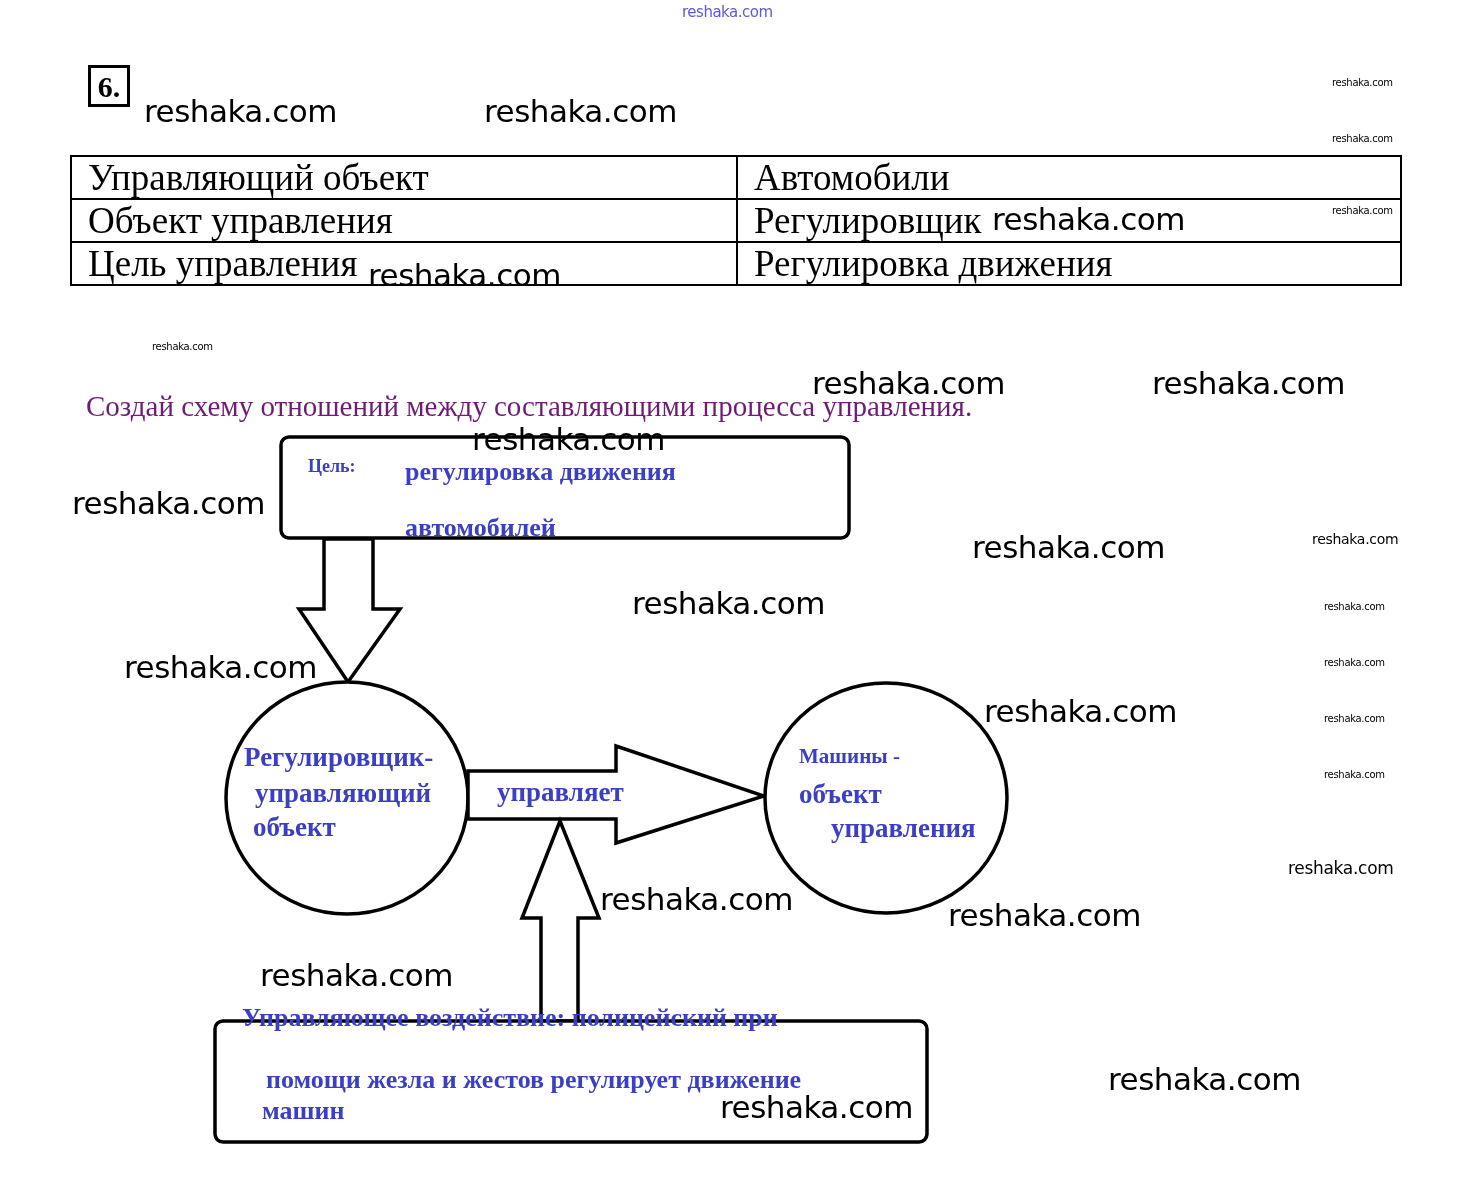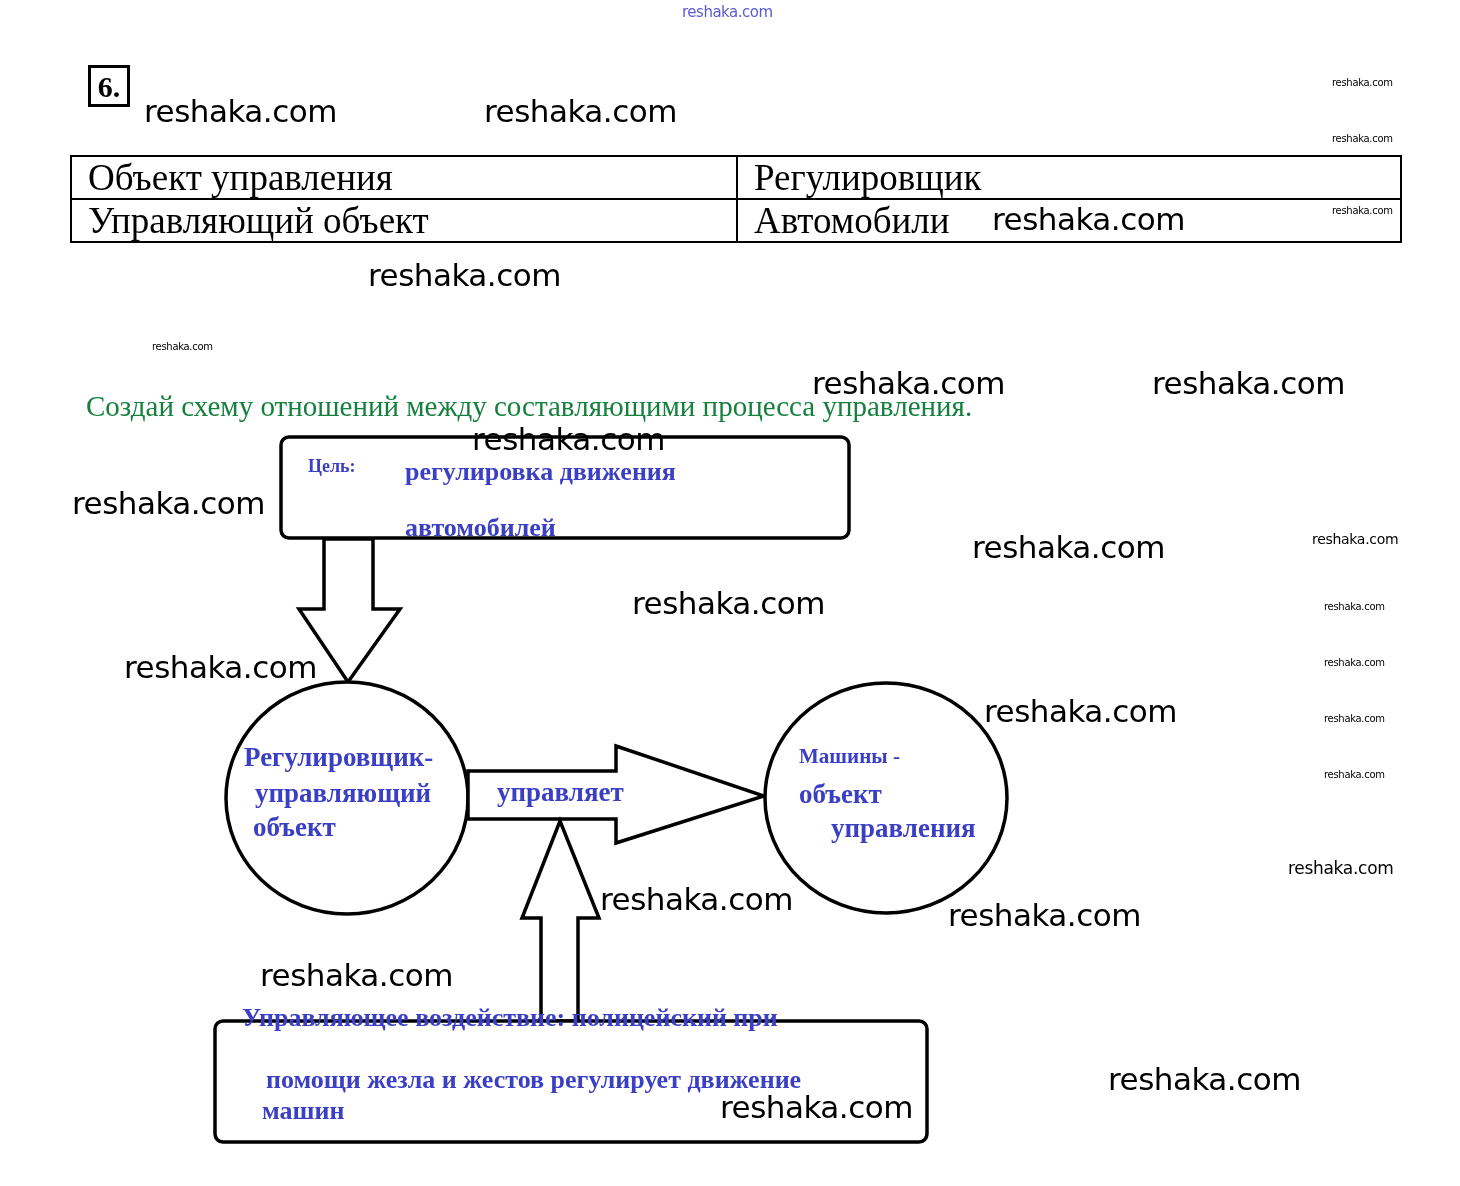--- a/index.html
+++ b/index.html
@@ -6,40 +6,44 @@
   body { width:1460px; height:1186px; position:relative; overflow:hidden; font-family:"Liberation Serif", serif; }
   .wm { position:absolute; font-family:"DejaVu Sans", sans-serif; color:#000; white-space:nowrap; line-height:1; }
   .wm-big { font-size:31px; letter-spacing:-0.5px; }
   .wm-small { font-size:10px; letter-spacing:-0.3px; }
   .wm-mid { font-size:15px; letter-spacing:-0.3px; }
   .top-wm { position:absolute; left:682px; top:3px; font-family:"DejaVu Sans", sans-serif; font-size:15px; color:#5a5ad8; letter-spacing:-0.5px; }
   .task-num { position:absolute; left:88px; top:65px; width:42px; height:42px; border:3px solid #000; box-sizing:border-box; font-family:"Liberation Serif", serif; font-weight:bold; font-size:30px; line-height:38px; text-align:center; }
   table.answer { position:absolute; left:70px; top:155px; width:1332px; border-collapse:collapse; }
   table.answer td { border:2.5px solid #000; height:41px; padding:0 0 0 16px; font-family:"Liberation Serif", serif; font-size:37px; line-height:41px; color:#000; white-space:nowrap; vertical-align:middle; }
   table.answer td.c1 { width:648px; }
-  .instruction { position:absolute; left:86px; top:390px; font-family:"Liberation Serif", serif; font-size:29px; color:#15803d; white-space:nowrap; }
+  .instruction { position:absolute; left:86px; top:390px; font-family:"Liberation Serif", serif; font-size:29px; color:#701a75; white-space:nowrap; }
   svg.diagram { position:absolute; left:0; top:0; }
   .blue { position:absolute; font-family:"Liberation Serif", serif; font-weight:bold; color:#3a3fc4; white-space:nowrap; line-height:1.2; }
 </style>
 </head>
 <body>
 
 <div class="top-wm">reshaka.com</div>
 
 <div class="task-num">6.</div>
 
 <table class="answer">
   <tbody>
       <tr>
+    <td class="c1">Управляющий объект</td>
+    <td>Автомобили</td>
+  </tr>
+  <tr>
     <td class="c1">Объект управления</td>
     <td>Регулировщик</td>
   </tr>
   <tr>
-    <td class="c1">Управляющий объект</td>
-    <td>Автомобили</td>
+    <td class="c1">Цель управления</td>
+    <td>Регулировка движения</td>
   </tr>
 </tbody>
   </table>
 
 <div class="instruction">Создай схему отношений между составляющими процесса управления.</div>
 
 <svg class="diagram" width="1460" height="1186" viewBox="0 0 1460 1186">
 
   <rect x="281" y="437" width="568" height="101" rx="8" ry="8" fill="#fff" stroke="#000" stroke-width="3.5"></rect>
 

